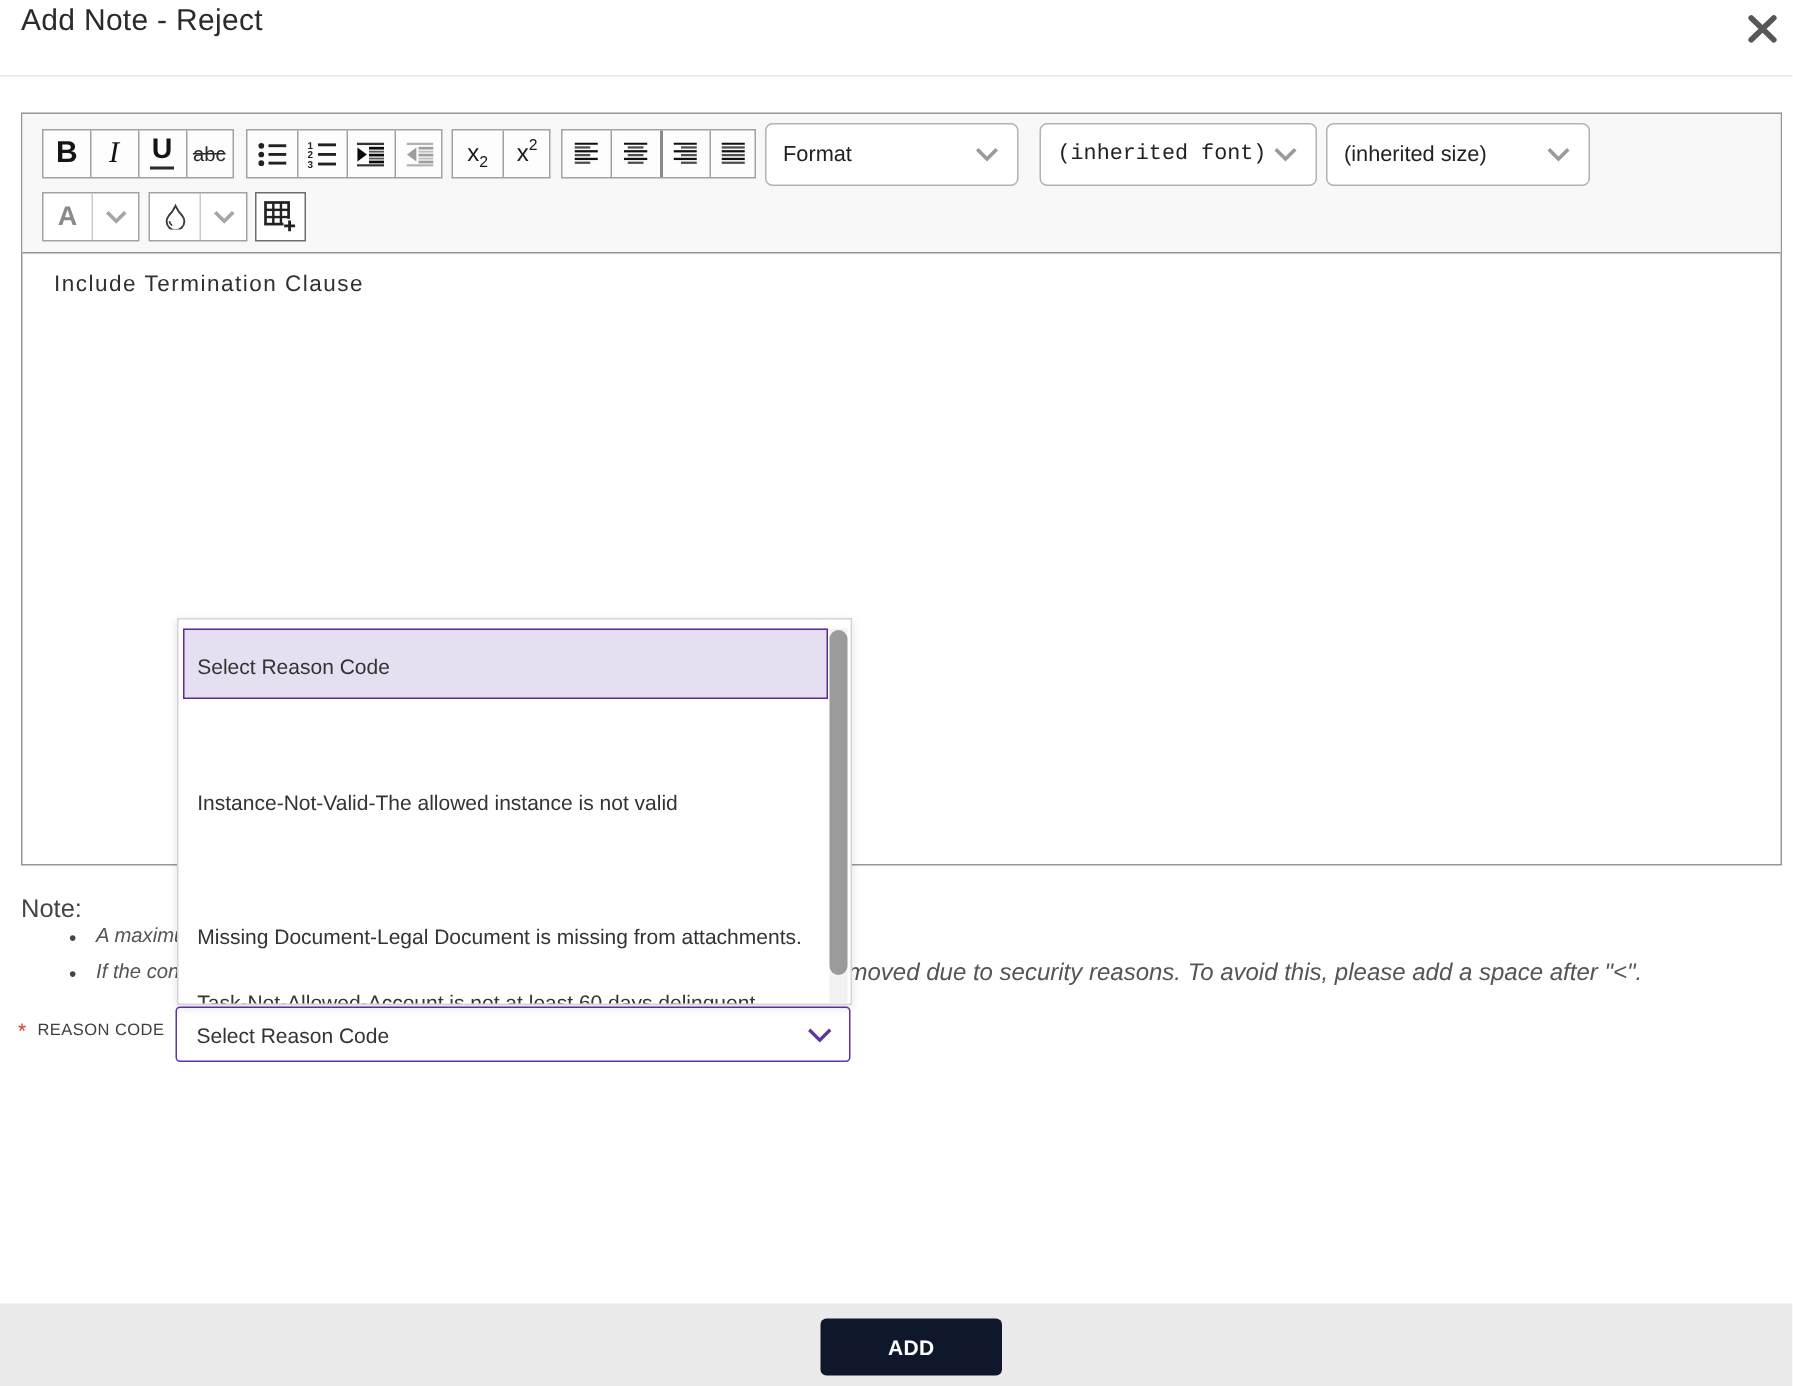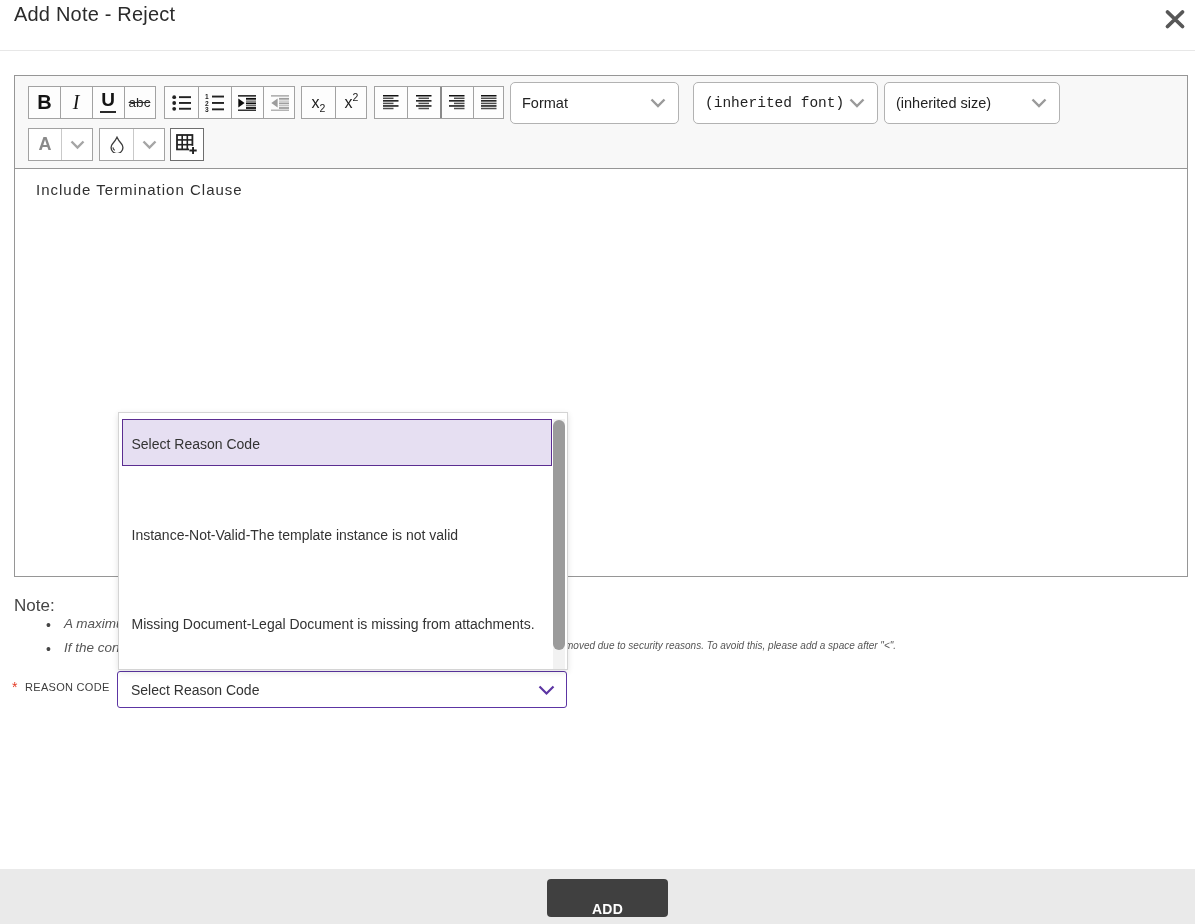--- a/index.html
+++ b/index.html
@@ -198,37 +198,38 @@
 
   <div class="abs" style="left:7px; top:109px;"></div>
 </div>
 <div class="abs" style="left:36px; top:181px; font-size:15px; color:#303030; letter-spacing:1px;">Include Termination Clause</div>
 
 <div class="abs" style="left:14px; top:596px; font-size:17px; color:#454545;">Note:</div>
 <div class="abs" style="left:46px; top:617px; font-size:14px; color:#454545;">•</div>
 <div class="abs" style="left:64px; top:616px; font-size:13.5px; font-style:italic; color:#555;">A maximum of 25000 characters are allowed in this field.</div>
 <div class="abs" style="left:46px; top:641px; font-size:14px; color:#454545;">•</div>
 <div class="abs" style="left:64px; top:640px; font-size:13.5px; font-style:italic; color:#555;">If the content contains any text immediately after "&lt;", then</div>
-<div class="abs" style="left:565px; top:640px; font-size:10px; font-style:italic; color:#555;">moved due to security reasons. To avoid this, please add a space after "&lt;".</div>
+<div class="abs" style="left:565px; top:640px; font-size:16px; font-style:italic; color:#555;">moved due to security reasons. To avoid this, please add a space after "&lt;".</div>
 
 <div class="abs" style="left:12px; top:679px; font-size:14px; color:#e33a24;">*</div>
 <div class="abs" style="left:25px; top:681px; font-size:11px; color:#3d3d3d; letter-spacing:0.3px;">REASON CODE</div>
 <div class="abs" style="left:117px; top:671px; width:450px; height:37px; border:1.5px solid #5c35a3; border-radius:3px; background:#fff;">
   <span style="position:absolute; left:13px; top:10px; font-size:14px; color:#333;">Select Reason Code</span>
   <svg style="position:absolute; right:11px; top:13px;" width="17" height="11" viewBox="0 0 17 11">
       <path d="M1.5 1.5 L8.5 8.5 L15.5 1.5" fill="none" stroke="#5c35a3" stroke-width="2.2"></path>
     </svg>
 </div>
 
 <div class="abs" style="left:118px; top:412px; width:450px; height:258px; background:#fff; border:1px solid #d4d4d4; box-shadow:0 2px 6px rgba(0,0,0,0.12); overflow:hidden;">
   <div style="position:absolute; left:3px; top:6px; width:430px; height:47px; background:#e6dff2; border:1.5px solid #5b2d91;"></div>
   <div class="item" style="top:23px;">Select Reason Code</div>
-  <div class="item" style="top:114px;">Instance-Not-Valid-The template instance is not valid</div>
+  <div class="item" style="top:114px;">Instance-Not-Valid-The allowed instance is not valid</div>
   <div class="item" style="top:203px;">Missing Document-Legal Document is missing from attachments.</div>
+  <div class="item" style="top:247px;">Task-Not-Allowed-Account is not at least 60 days delinquent</div>
 
   <div style="position:absolute; left:434px; top:6px; width:12px; height:252px; background:#f2f2f2;"></div>
   <div style="position:absolute; left:434px; top:7px; width:11.5px; height:230px; background:#9b9b9b; border-radius:6px;"></div>
 </div>
 
 <div class="abs" style="left:0; top:869px; width:1195px; height:55px; background:#eaeaea;"></div>
-<div class="abs" style="left:547px; top:879px; width:121px; height:38px; background:#404040; border-radius:4px; display:flex; align-items:flex-end; justify-content:center;">
+<div class="abs" style="left:547px; top:879px; width:121px; height:38px; background:#0f172a; border-radius:4px; display:flex; align-items:center; justify-content:center;">
   <span style="color:#fff; font-size:14px; font-weight:bold; letter-spacing:0.2px;">ADD</span>
 </div>
 
 </body></html>

